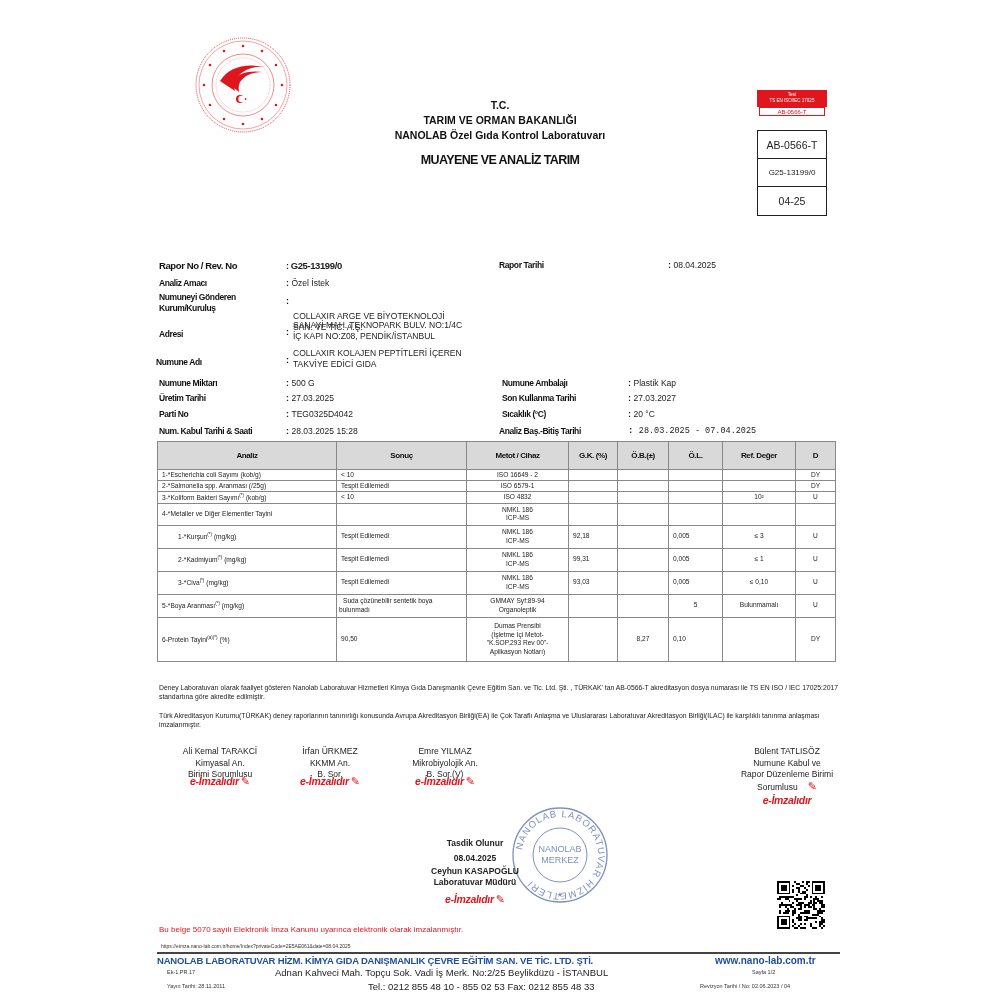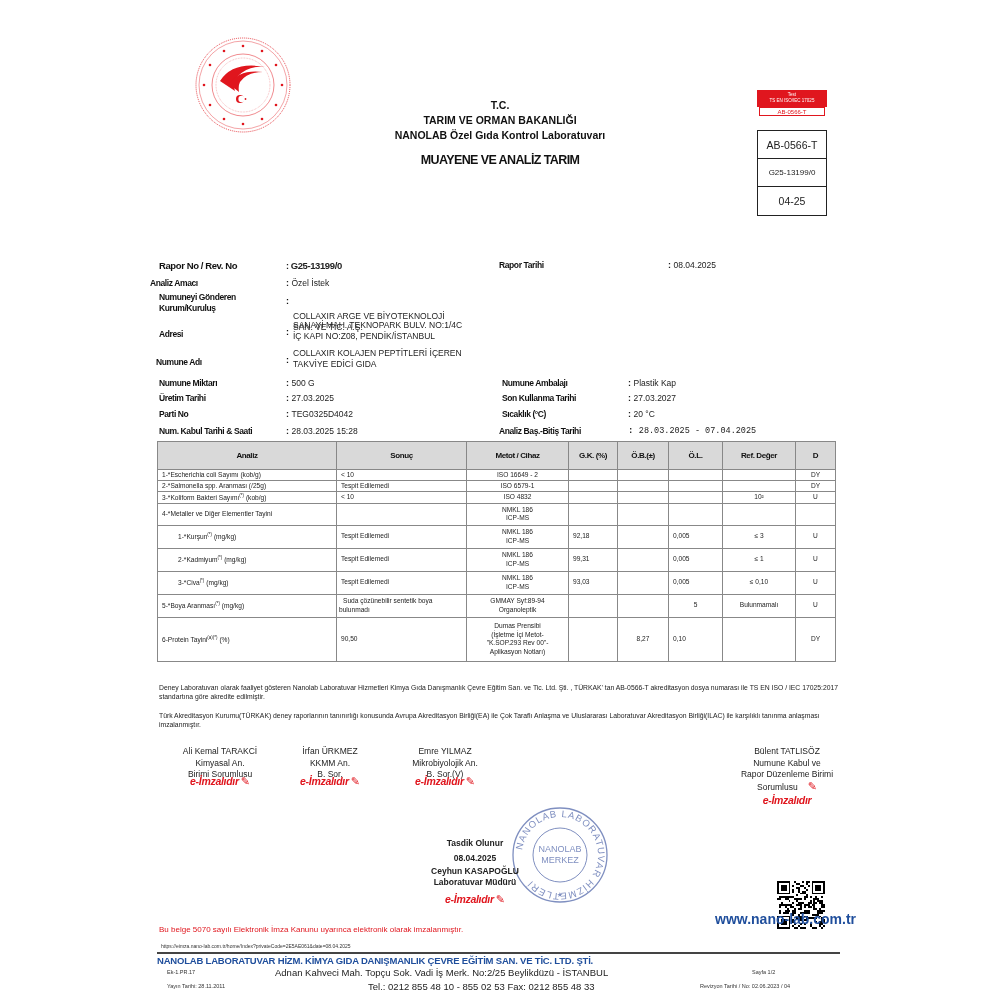--- a/index.html
+++ b/index.html
@@ -61,21 +61,21 @@
   #stamp { left: 510px; top: 805px; width: 100px; height: 100px; }
 
   
   #qr { left: 777px; top: 881px; width: 48px; height: 48px; }
 
   
   #legal { left: 159px; top: 925px; font-size: 8px; color: #e0161e; }
   #url { left: 161px; top: 943px; font-size: 5px; color: #333; }
   #footer-line { left: 157px; top: 952px; width: 683px; height: 2px; background: #444; }
   #footer-company { left: 157px; top: 955px; font-size: 9.5px; font-weight: bold; color: #1f4e9c; letter-spacing: -0.2px; }
-  #footer-web { left: 715px; top: 911px; font-size: 14px; font-weight: bold; color: #1f4e9c; }
+  #footer-web { left: 715px; top: 955px; font-size: 10px; font-weight: bold; color: #1f4e9c; }
   #footer-ek { left: 167px; top: 969px; font-size: 5.5px; color: #333; }
   #footer-addr { left: 275px; top: 967px; width: 450px; font-size: 9.5px; color: #222; }
   #footer-page { left: 752px; top: 969px; font-size: 5.5px; color: #333; }
   #footer-pub { left: 167px; top: 983px; font-size: 5.5px; color: #333; }
   #footer-tel { left: 368px; top: 981px; font-size: 9.5px; color: #222; }
   #footer-rev { left: 700px; top: 983px; font-size: 5.5px; color: #333; }
 </style>
 </head>
 <body>
 
@@ -121,21 +121,21 @@
 <div id="idbox" class="abs">
   <div>AB-0566-T</div>
   <div class="small">G25-13199/0</div>
   <div>04-25</div>
 </div>
 
 <div>
   <div class="abs lbl" style="left:159px;top:260px;font-size:9.5px;">Rapor No / Rev. No</div>
   <div class="abs val val-bold" style="left:286px;top:260px;font-size:9.5px;"><span class="colon">: </span><span>G25-13199/0</span></div>
 
-  <div class="abs lbl" style="left:150px;top:278px;">Analiz Amacı</div>
+  <div class="abs lbl" style="left:159px;top:278px;">Analiz Amacı</div>
   <div class="abs val" style="left:286px;top:278px;"><span class="colon">: </span><span>Özel İstek</span></div>
 
   <div class="abs lbl" style="left:159px;top:292px;">
       <div>Numuneyi Gönderen</div>
       <div>Kurum/Kuruluş</div>
     </div>
   <div class="abs colon" style="left:286px;top:296px;">:</div>
   <div class="abs val" style="left:293px;top:291px;margin-top:20px;">
       <div>COLLAXIR ARGE VE BİYOTEKNOLOJİ</div>
       <div>SAN. VE TİC. A.Ş.</div>

